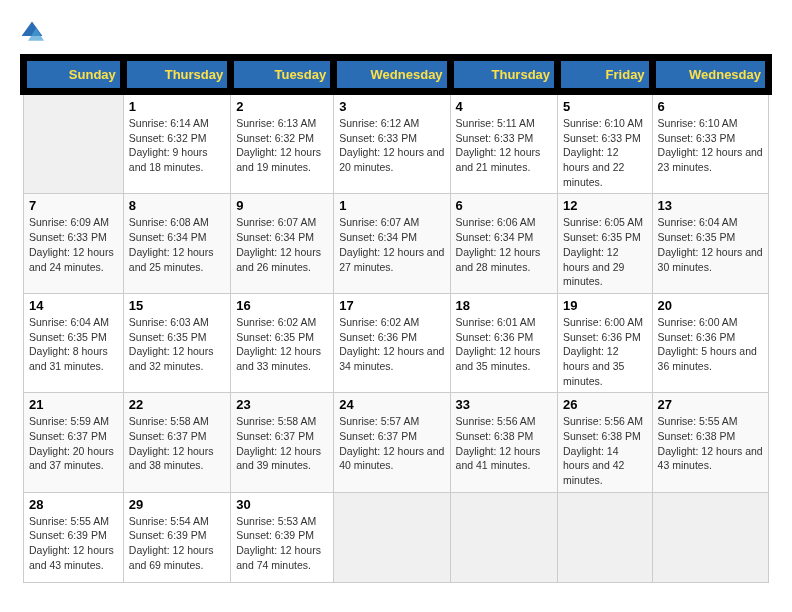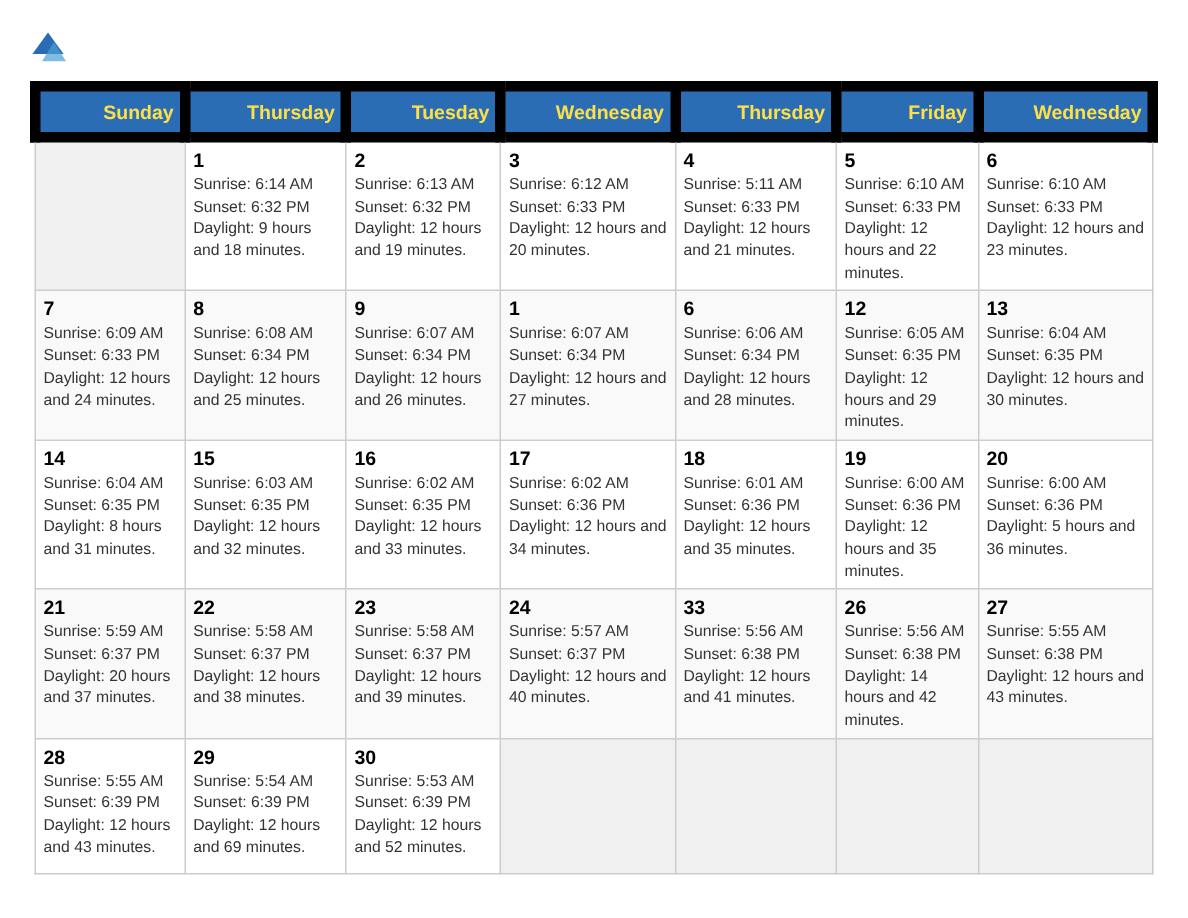--- a/index.html
+++ b/index.html
@@ -304,21 +304,21 @@
         <td>
         <span class="day-number">29</span>
         <span class="day-info">Sunrise: 5:54 AM</span><br>
         <span class="day-info">Sunset: 6:39 PM</span><br>
         <span class="day-info">Daylight: 12 hours and 69 minutes.</span>
       </td>
         <td>
         <span class="day-number">30</span>
         <span class="day-info">Sunrise: 5:53 AM</span><br>
         <span class="day-info">Sunset: 6:39 PM</span><br>
-        <span class="day-info">Daylight: 12 hours and 52 minutes.</span>
+        <span class="day-info">Daylight: 12 hours and 74 minutes.</span>
       </td>
         <td class="empty-cell"></td>
         <td class="empty-cell"></td>
         <td class="empty-cell"></td>
         <td class="empty-cell"></td>
       </tr>
     </tbody>
 </table>
 
 </body></html>

